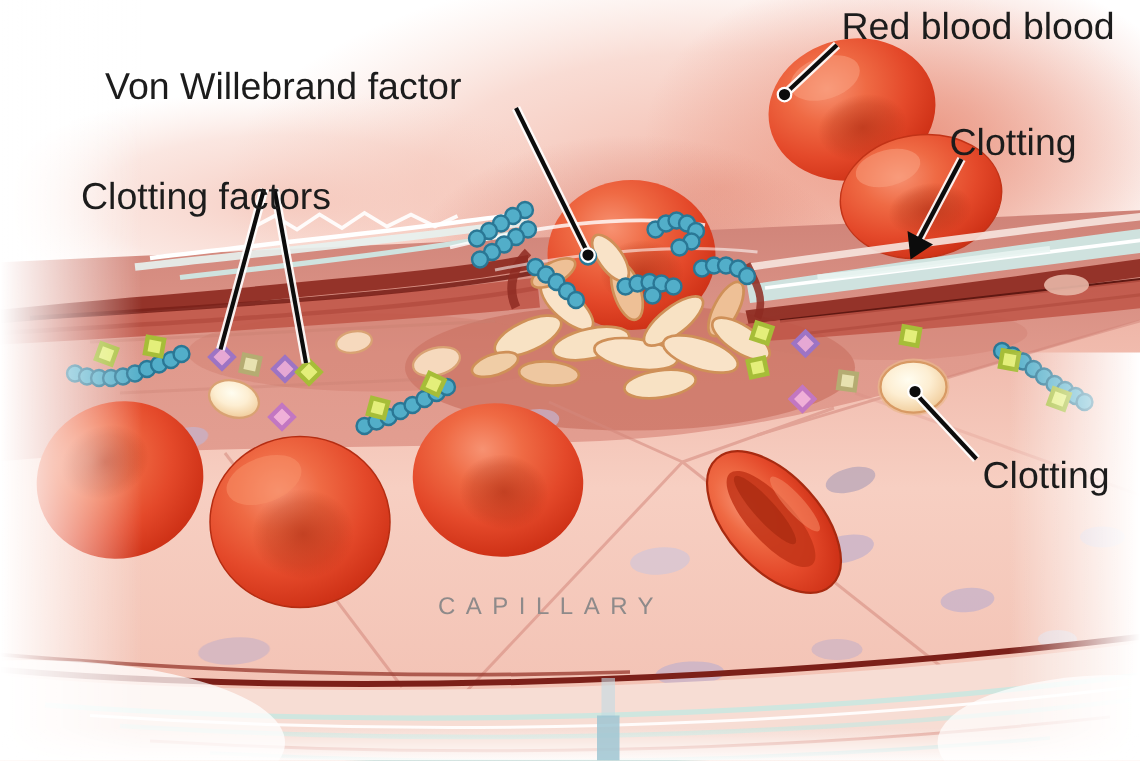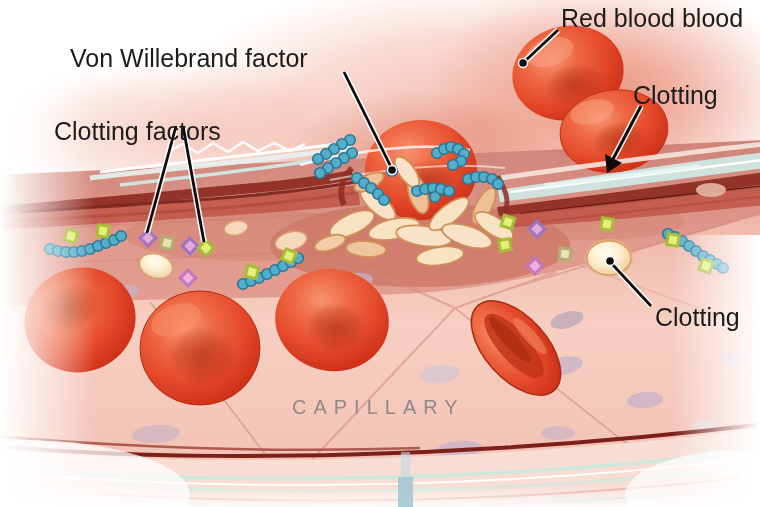--- a/index.html
+++ b/index.html
@@ -1,20 +1,20 @@
 <!DOCTYPE html>
 <html><head>
 <meta charset="utf-8">
 <style>
   html,body{margin:0;padding:0;background:#fff;}
   .stage{position:relative;width:760px;height:507px;overflow:hidden;background:#fff;
          font-family:"Liberation Sans", sans-serif;}
   .stage svg{position:absolute;left:0;top:0;}
   .lbl{position:absolute;color:#1c1c1c;font-size:25px;line-height:1.05;white-space:nowrap;}
-  .watermark{position:absolute;color:#8e8a8a;font-size:20px;letter-spacing:7px;white-space:nowrap;}
+  .watermark{position:absolute;color:#8e8a8a;font-size:16px;letter-spacing:7px;white-space:nowrap;}
 </style>
 </head>
 <body>
 
 <div class="stage">
 <svg width="760" height="507" viewBox="0 0 760 507">
   <defs>
     <radialGradient id="gRBC" cx="38%" cy="32%" r="78%">
       <stop offset="0%" stop-color="#f79272"></stop>
           <stop offset="30%" stop-color="#ef6a44"></stop>

